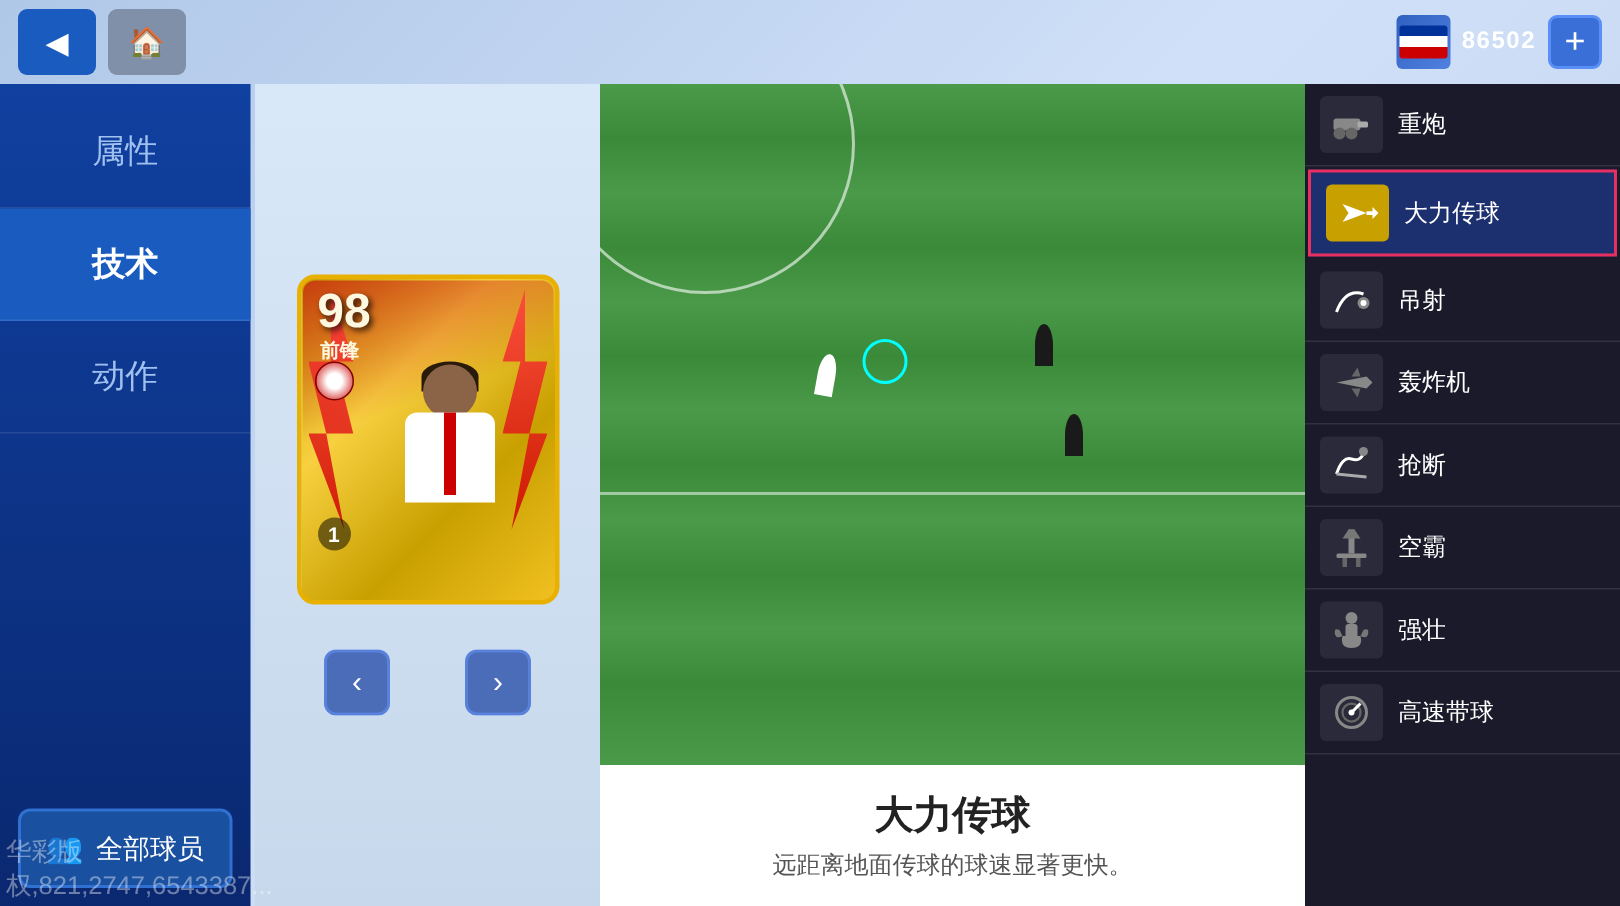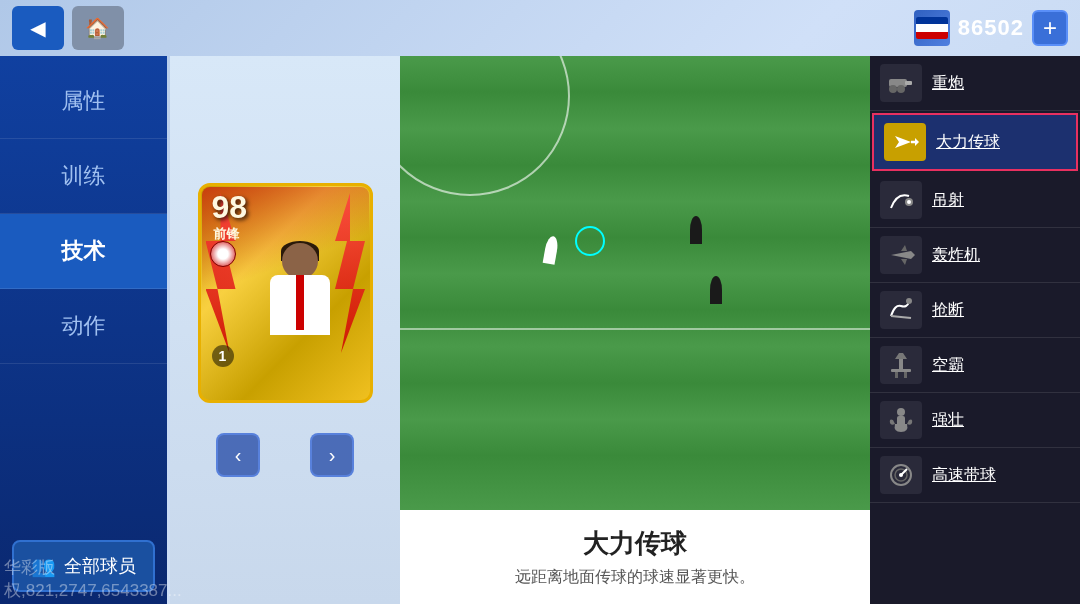--- a/index.html
+++ b/index.html
@@ -78,21 +78,21 @@
 
     .currency-flag {
       width: 32px;
       height: 22px;
       background: linear-gradient(to bottom, #003399 33%, #ffffff 33%, #ffffff 66%, #cc0000 66%);
       border-radius: 2px;
     }
 
     .currency-amount {
       color: white;
-      font-size: 22px;
+      font-size: 16px;
       font-weight: bold;
       letter-spacing: 1px;
     }
 
     .add-btn {
       width: 36px;
       height: 36px;
       background: #3a6fd8;
       border: 2px solid #5a8ff8;
       border-radius: 6px;
@@ -488,21 +488,20 @@
 
     .skill-item {
       display: flex;
       align-items: center;
       gap: 10px;
       padding: 8px 10px;
       border-bottom: 1px solid rgba(255,255,255,0.1);
       cursor: pointer;
       color: white;
       font-size: 16px;
-      text-decoration: underline;
     }
 
     .skill-item.active {
       background: rgba(30,70,180,0.5);
       border: 2px solid #e83060;
       margin: 2px;
     }
 
     .skill-icon {
       width: 42px;
@@ -535,21 +534,20 @@
     <div class="currency-icon">
       <div class="currency-flag"></div>
     </div>
     <span class="currency-amount">86502</span>
     <button class="add-btn">+</button>
   </div>
 </div>
 
 <div class="sidebar">
   <div class="sidebar-item">属性</div>
-  <div class="sidebar-item">训练</div>
   <div class="sidebar-item active">技术</div>
   <div class="sidebar-item">动作</div>
 
   <div class="sidebar-bottom">
     <button class="all-players-btn">
       <span class="players-icon">👥</span>
       <span>全部球员</span>
     </button>
     <div class="watermark">华彩版权,821,2747,6543387...</div>
   </div>

